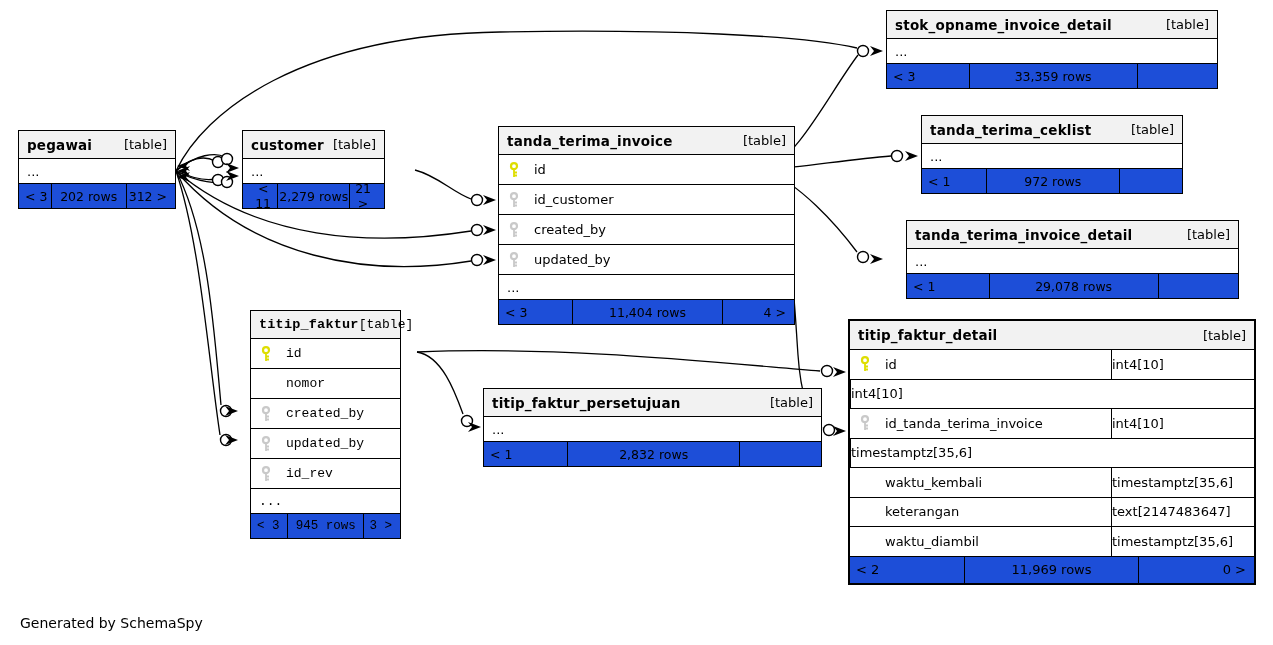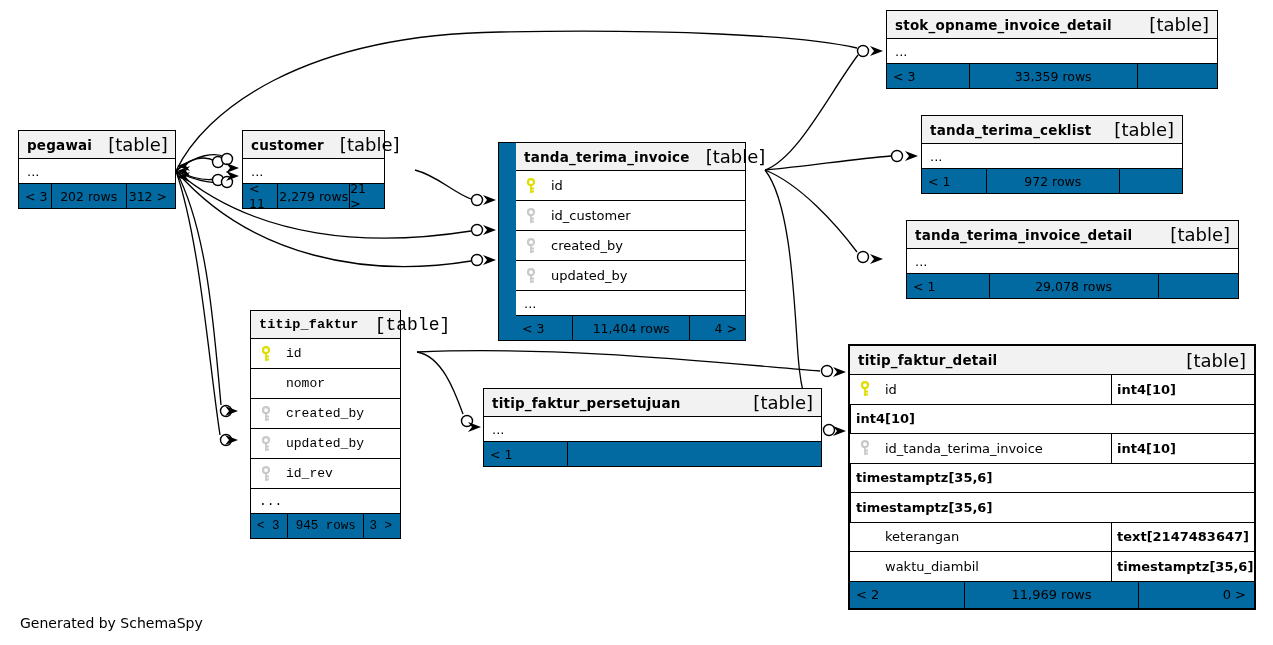--- a/index.html
+++ b/index.html
@@ -1,54 +1,54 @@
 <!DOCTYPE html>
 <html><head>
 <meta charset="utf-8">
 <style>
   html,body{margin:0;padding:0;background:#fff;}
   body{font-family:"DejaVu Sans","Liberation Sans",sans-serif;color:#000;}
   #canvas{position:relative;width:1273px;height:645px;background:#fff;overflow:hidden;}
   #edges{position:absolute;left:0;top:0;z-index:1;}
-  .tbl{position:absolute;z-index:2;background:#0369a1;border:1.6px solid #000;font-size:13px;box-sizing:border-box;}
+  .tbl{position:absolute;z-index:2;background:#1d4ed8;border:1.6px solid #000;font-size:13px;box-sizing:border-box;text-align:center;}
   .tbl.emph{border-width:2.7px;}
   .tbl-header{display:flex;justify-content:space-between;align-items:center;background:#f2f2f2;
     border-bottom:1.4px solid #000;height:28px;padding:0 8px;box-sizing:border-box;}
   .t-name{font-weight:bold;font-size:13.5px;letter-spacing:.2px;}
-  .t-tag{font-size:18px;margin-left:16px;}
+  .t-tag{font-size:13px;}
   .row{display:flex;align-items:center;border-bottom:1.4px solid #000;height:30px;
     padding:0 8px;box-sizing:border-box;background:#fff;}
   .row.ell{height:25px;font-size:13px;}
   .key{display:inline-flex;width:14px;justify-content:center;margin-right:13px;flex:0 0 14px;}
   .key.none svg{visibility:hidden;}
   .key.pk{color:#dede00;}
   .key.fk{color:#c9c9c9;}
   .cname{white-space:nowrap;}
   .tbl-footer{display:flex;height:24px;box-sizing:border-box;align-items:stretch;font-size:12.5px;}
   .fc{display:flex;align-items:center;box-sizing:border-box;}
   .fc-l{width:25%;border-right:1.4px solid #000;padding-left:6px;}
   .fc-m{flex:1;justify-content:center;border-right:1.4px solid #000;}
   .fc-r{width:24%;justify-content:flex-end;padding-right:8px;}
   
   .t-pegawai{left:18px;top:130px;width:158px;}
   .t-pegawai .fc-l{width:21%;}.t-pegawai .fc-r{width:31%;}
   .t-customer{left:242px;top:130px;width:143px;}
   .t-customer .fc-l{width:25%;}.t-customer .fc-r{width:24%;}
-  .t-tti{left:498px;top:142px;width:248px;padding-left:17px;}
+  .t-tti{left:498px;top:126px;width:297px;}
   .t-stok{left:886px;top:10px;width:332px;}
   .t-ceklist{left:921px;top:115px;width:262px;}
   .t-ttid{left:906px;top:220px;width:333px;}
   .t-tf{left:250px;top:310px;width:151px;font-family:Liberation Mono, monospace;}
   .t-tfp{left:483px;top:388px;width:339px;}
-  .t-tfd{left:848px;top:344px;width:408px;}
+  .t-tfd{left:848px;top:319px;width:408px;}
   .t-tfd .tbl-header{height:29px;}
   .t-tfd .row{height:29.5px;padding:0;}
   .t-tfd .cname-cell{display:flex;align-items:center;padding:0 6px 0 8px;flex:1;height:100%;}
   .t-tfd .ctype{display:flex;align-items:center;border-left:1.4px solid #000;width:143px;flex:0 0 143px;
-    padding-left:5px;height:100%;box-sizing:border-box;white-space:nowrap;font-weight:bold;}
+    height:100%;box-sizing:border-box;white-space:nowrap;}
   .t-tfd .tbl-footer{height:26px;font-size:13px;}
   .t-tfd .fc-l{width:115px;}.t-tfd .fc-r{width:115px;}
   .gen-note{position:absolute;left:20px;top:615px;font-size:14px;z-index:2;}
 </style>
 </head>
 <body>
 
 <div id="canvas">
 
   <svg id="edges" width="1273" height="645">
@@ -293,20 +293,21 @@
   <div class="tbl t-tfp">
     <div class="tbl-header">
       <span class="t-name">titip_faktur_persetujuan</span>
       <span class="t-tag">[table]</span>
     </div>
     <div class="row ell">
       <span>...</span>
     </div>
     <div class="tbl-footer">
       <span class="fc fc-l">&lt; 1</span>
+      <span class="fc fc-m">2,832 rows</span>
       <span class="fc fc-r"></span>
     </div>
   </div>
 
   <div class="tbl t-tfd emph">
     <div class="tbl-header">
       <span class="t-name">titip_faktur_detail</span>
       <span class="t-tag">[table]</span>
     </div>
     <div class="row">
@@ -333,20 +334,26 @@
             </svg>
           </span>
         <span class="cname">id_tanda_terima_invoice</span>
       </div>
       <div class="ctype">int4[10]</div>
     </div>
     <div class="row">
       <div class="ctype">timestamptz[35,6]</div>
     </div>
     <div class="row">
+      <div class="cname-cell">
+        <span class="key none">
+            <svg width="10" height="16"></svg>
+          </span>
+        <span class="cname">waktu_kembali</span>
+      </div>
       <div class="ctype">timestamptz[35,6]</div>
     </div>
     <div class="row">
       <div class="cname-cell">
         <span class="key none">
             <svg width="10" height="16"></svg>
           </span>
         <span class="cname">keterangan</span>
       </div>
       <div class="ctype">text[2147483647]</div>

